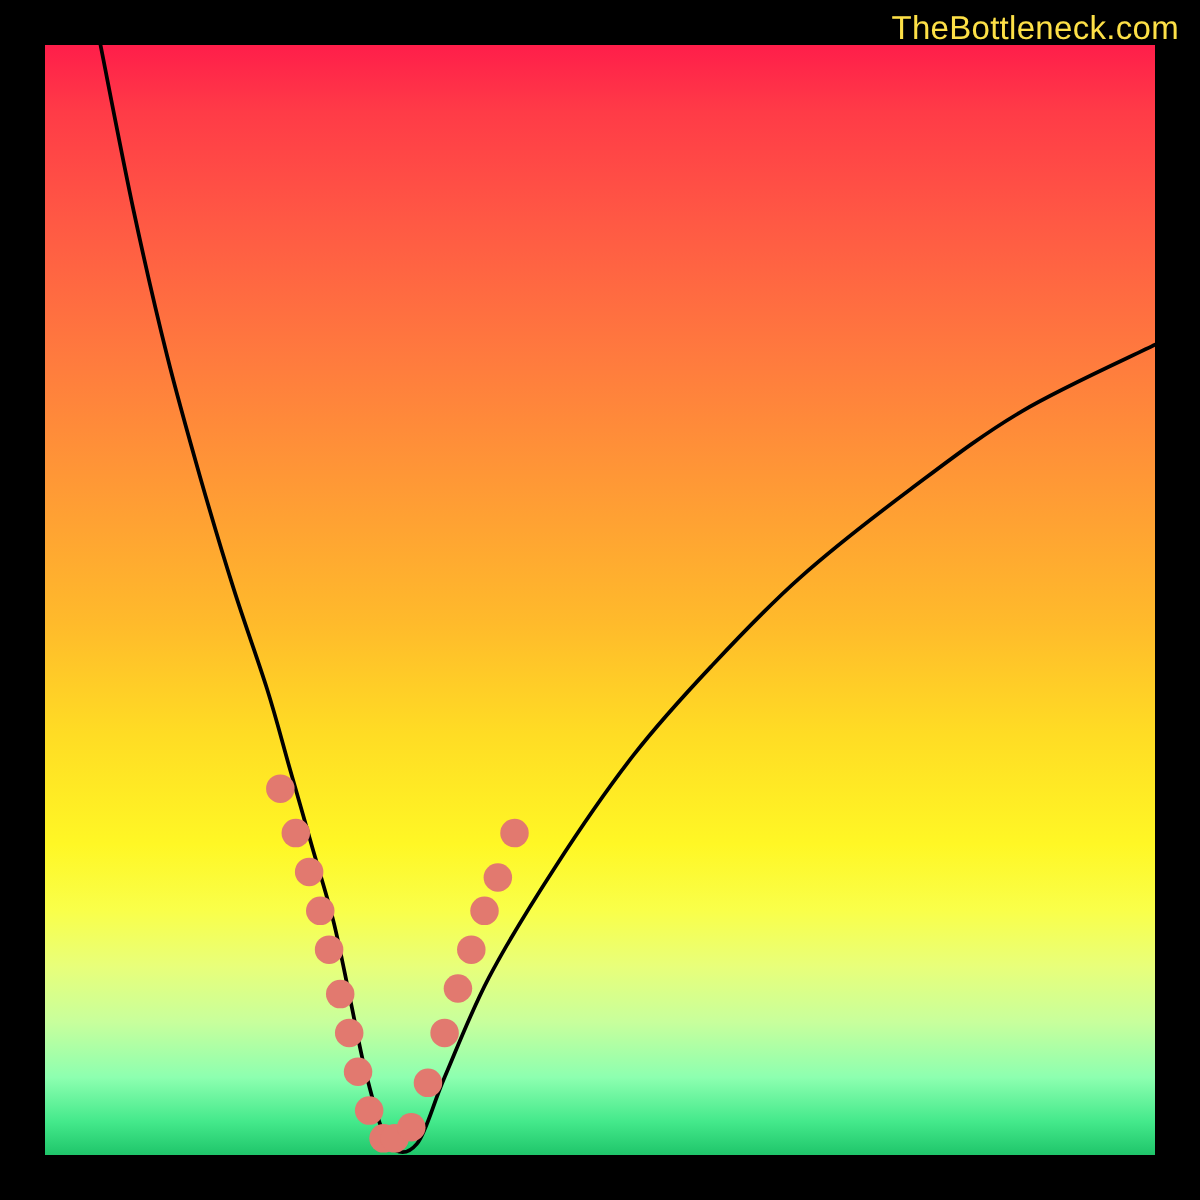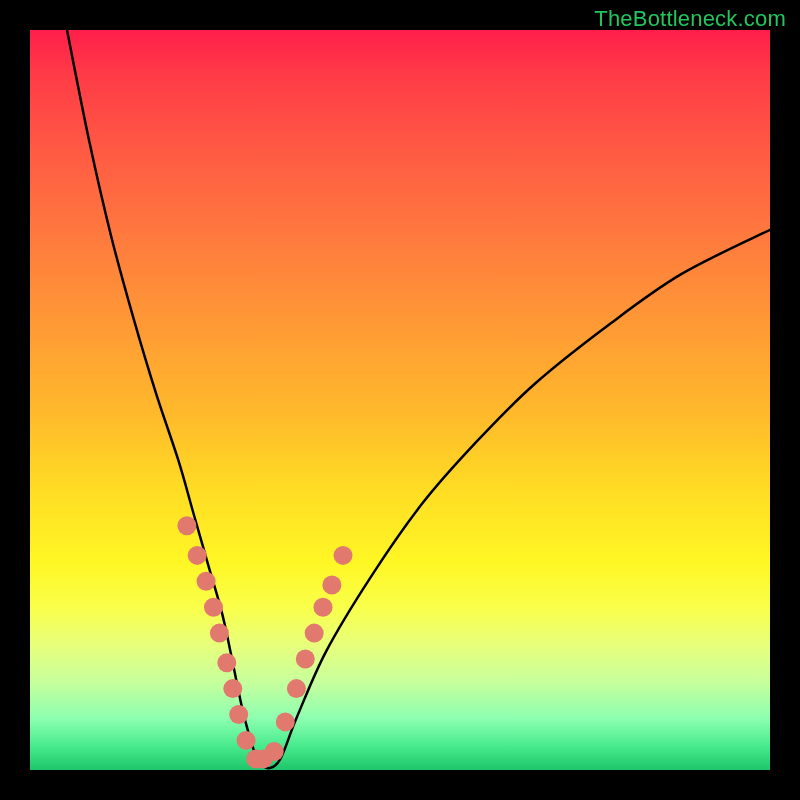--- a/index.html
+++ b/index.html
@@ -49,21 +49,21 @@
     left: 0;
     top: 0;
     width: 740px;
     height: 740px;
     pointer-events: none;
   }
   .watermark {
     position: absolute;
     top: 6px;
     right: 14px;
-    color: #22c55e;
+    color: #fde047;
     font-size: 22px;
     font-weight: 500;
     letter-spacing: 0.2px;
     user-select: none;
   }
 </style>
 </head>
 <body>
 
 <div class="frame">

